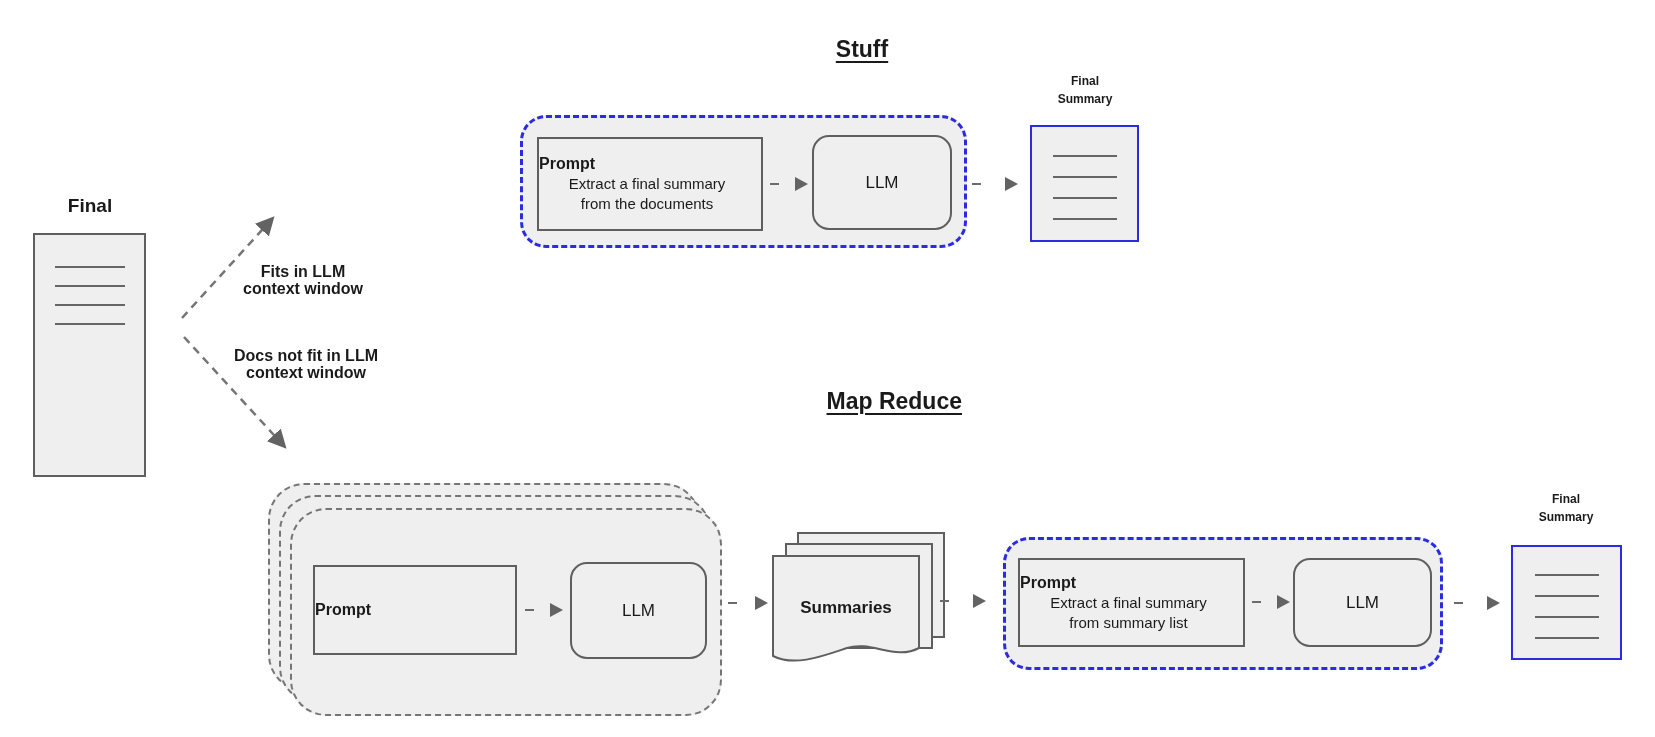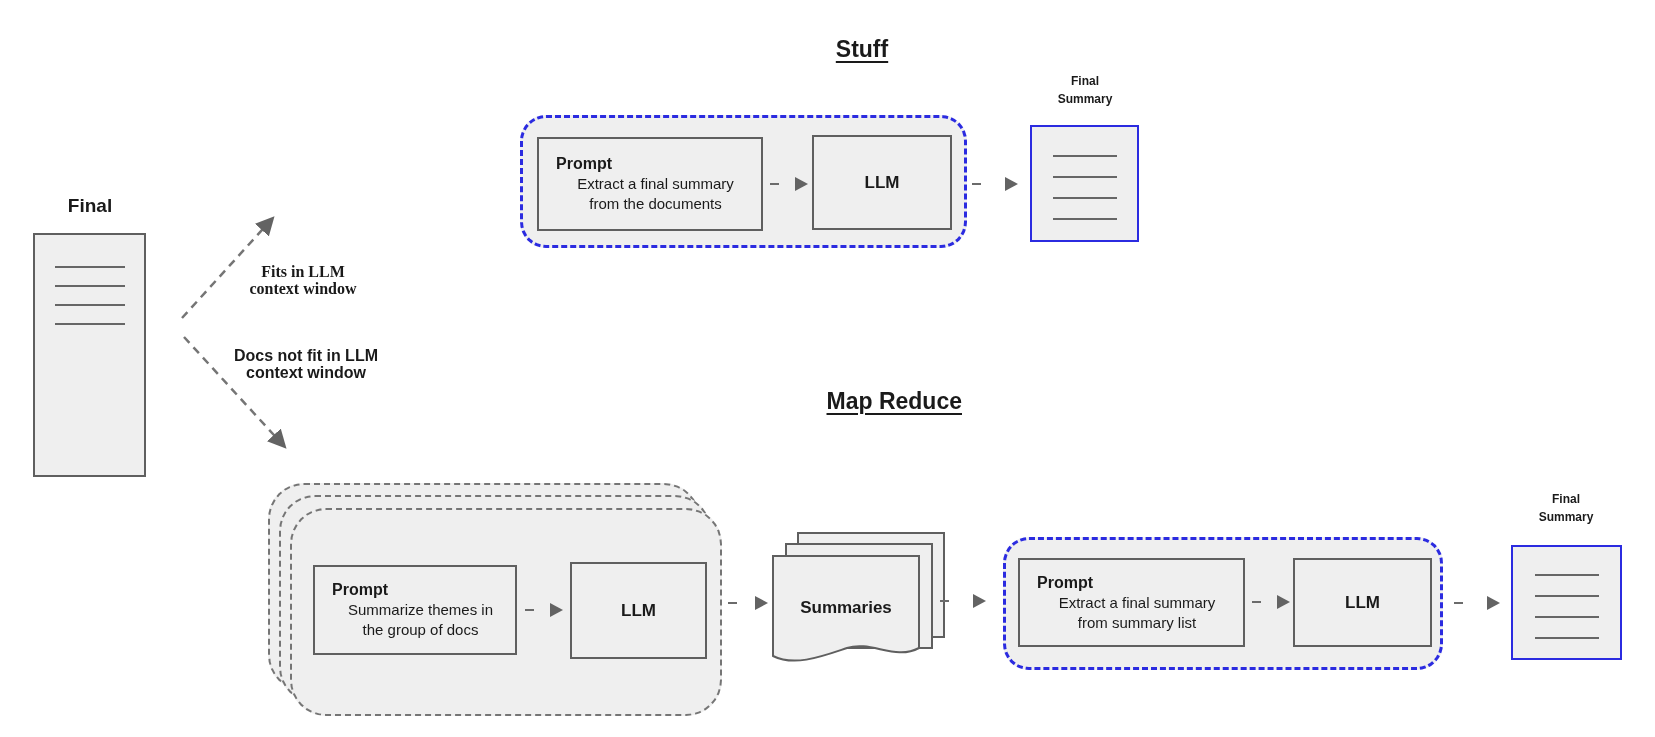--- a/index.html
+++ b/index.html
@@ -6,24 +6,24 @@
   body{font-family:"Liberation Sans", sans-serif; color:#1a1a1a;}
   #canvas{position:relative;width:1655px;height:737px;background:#fff;overflow:hidden;}
   .abs{position:absolute;}
 
   
   .sec-title{font-weight:bold;font-size:23px;text-align:center;
     text-decoration:underline;text-decoration-thickness:2px;text-underline-offset:4px;}
 
   
   .node{background:#efefef;border:2px solid #5f5f5f;box-sizing:border-box;}
-  .prompt-box{display:flex;flex-direction:column;justify-content:center;padding-left:17px;padding-right:6px;}
+  .prompt-box{display:flex;flex-direction:column;justify-content:center;padding-right:6px;}
   .prompt-title{font-weight:bold;font-size:16px;line-height:20px;}
   .prompt-body{font-size:15px;line-height:20px;white-space:pre-line;text-align:center;}
-  .llm-box{display:flex;align-items:center;justify-content:center;font-weight:bold;font-size:17px;}
+  .llm-box{display:flex;align-items:center;justify-content:center;font-weight:normal;font-size:17px;border-radius:17px;}
 
   
   .group-blue{background:#efefef;border:3px dashed #2b2be0;border-radius:26px;box-sizing:border-box;}
   .group-gray{background:#efefef;border:2px dashed #757575;border-radius:36px;box-sizing:border-box;}
 
   
   .doc{background:#efefef;box-sizing:border-box;}
   .doc-blue{border:2px solid #2b2be0;}
   .doc .line{height:0;border-top:2px solid #666;margin:0 auto;}
 
@@ -57,21 +57,21 @@
   <div class="abs docs-label" style="left:30px;top:195px;width:120px;">Final</div>
   <div class="abs node" style="left:33px;top:233px;width:113px;height:244px;padding-top:31px;">
     <div class="doc-lines">
       <div class="line" style="width:70px;border-top:2px solid #666;margin:0 auto 17px;"></div>
       <div class="line" style="width:70px;border-top:2px solid #666;margin:0 auto 17px;"></div>
       <div class="line" style="width:70px;border-top:2px solid #666;margin:0 auto 17px;"></div>
       <div class="line" style="width:70px;border-top:2px solid #666;margin:0 auto;"></div>
     </div>
   </div>
 
-  <div class="abs branch-label" style="left:223px;top:263px;width:160px;font-family:Liberation Serif, serif;">Fits in LLM
+  <div class="abs branch-label" style="left:223px;top:263px;width:160px;">Fits in LLM
 context window</div>
   <div class="abs branch-label" style="left:208px;top:347px;width:196px;">Docs not fit in LLM
 context window</div>
 
   <div class="abs sec-title" style="left:792px;top:36px;width:140px;">Stuff</div>
 
   <div class="abs group-blue" style="left:520px;top:115px;width:447px;height:133px;"></div>
 
   <div class="abs node prompt-box" style="left:537px;top:137px;width:226px;height:94px;">
     <div class="prompt-title">Prompt</div>
@@ -103,22 +103,20 @@
   </div>
 
   <div class="abs sec-title" style="left:802px;top:388px;width:160px;text-align:right;">Map Reduce</div>
 
   <div class="abs group-gray" style="left:268px;top:483px;width:432px;height:208px;"></div>
   <div class="abs group-gray" style="left:279px;top:495px;width:432px;height:208px;"></div>
   <div class="abs group-gray" style="left:290px;top:508px;width:432px;height:208px;"></div>
 
   <div class="abs node prompt-box" style="left:313px;top:565px;width:204px;height:90px;">
     <div class="prompt-title">Prompt</div>
-    <div class="prompt-body">Summarize themes in
-the group of docs</div>
   </div>
 
   <div class="abs connector" style="left:525px;top:603px;width:38px;">
     <div class="dash"></div>
       <div class="spacer"></div>
       <div class="head"></div>
   </div>
 
   <div class="abs node llm-box" style="left:570px;top:562px;width:137px;height:97px;">LLM</div>
 

